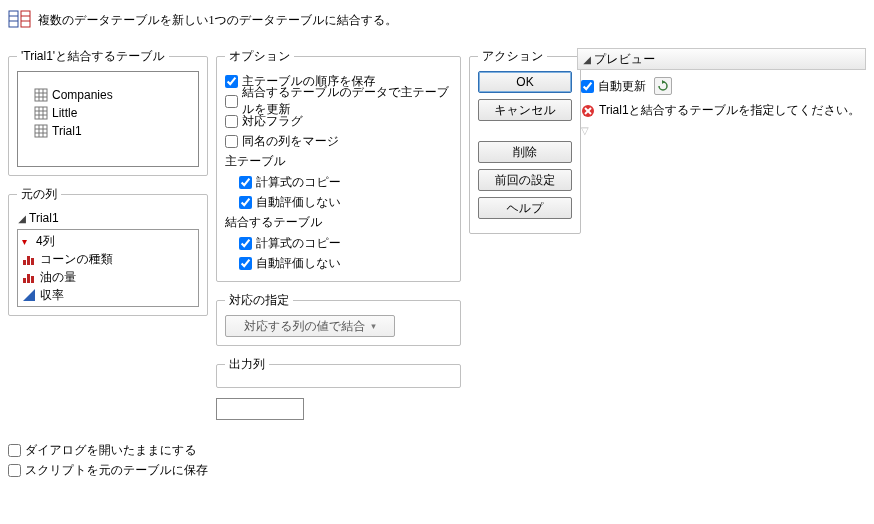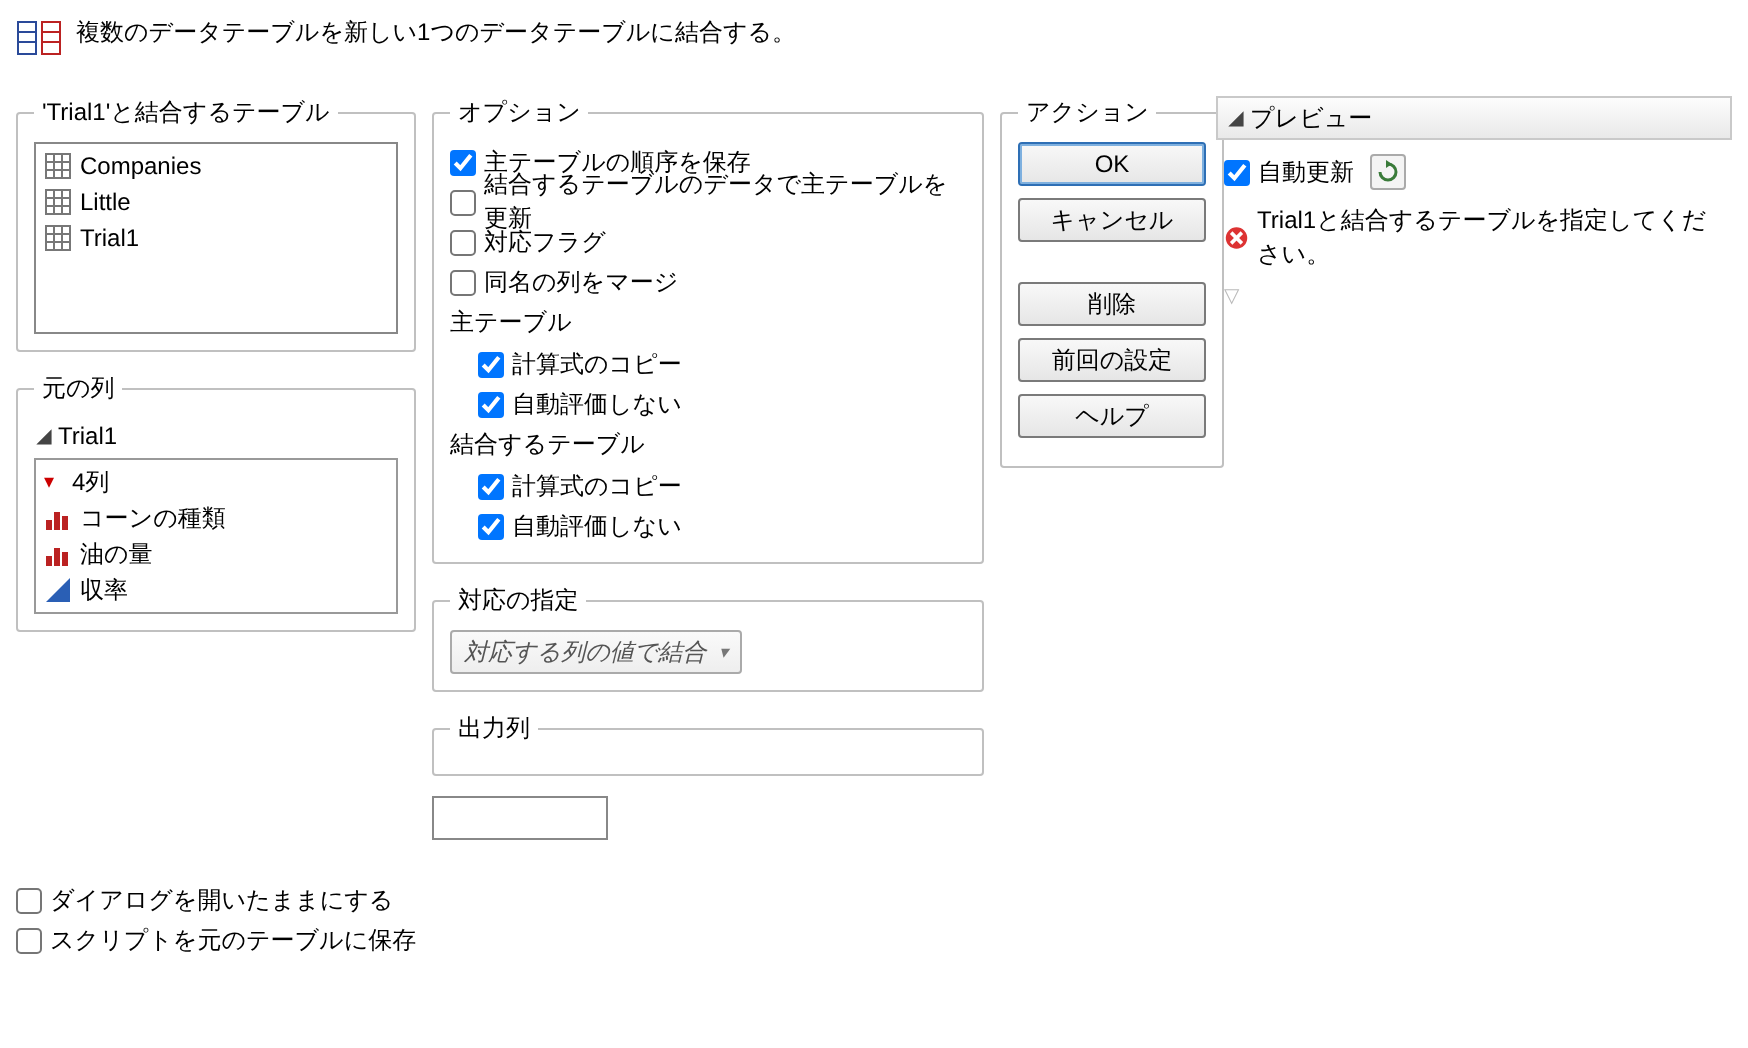--- a/index.html
+++ b/index.html
@@ -6,55 +6,56 @@
 body {
   margin: 0;
   padding: 8px;
   font-family: "MS PGothic", "Meiryo", sans-serif;
   font-size: 12px;
   background: #fff;
   color: #000;
 }
 .header {
   display: flex;
-  align-items: flex-start;
+  align-items: center;
   gap: 6px;
   margin-bottom: 16px;
+  font-family: Liberation Serif, serif;
 }
 .header-icon {
   width: 24px;
   height: 24px;
 }
 .main-row {
   display: flex;
   gap: 8px;
   align-items: flex-start;
 }
 .col1 { width: 200px; }
-.col2 { width: 276px; }
+.col2 { width: 245px; }
 .col3 { width: 100px; }
 .col4 { flex: 1; }
 
 fieldset {
   border: 1px solid #c0c0c0;
   border-radius: 2px;
   padding: 6px 8px 8px 8px;
   margin: 0 0 10px 0;
 }
 legend {
   padding: 0 4px;
   font-size: 12px;
 }
 
 .listbox {
   border: 1px solid #888;
   background: #fff;
   height: 96px;
   overflow: auto;
-  padding: 2px;
+  padding: 14px;
 }
 .listbox .item {
   display: flex;
   align-items: center;
   gap: 4px;
   padding: 1px 2px;
   height: 18px;
 }
 .tbl-icon {
   width: 14px;
@@ -120,27 +121,26 @@
   box-shadow: 0 0 0 1px #7eb0df inset;
 }
 .gap { height: 14px; }
 
 .dropdown {
   display: inline-flex;
   align-items: center;
   justify-content: space-between;
   border: 1px solid #aaa;
   background: linear-gradient(#fafafa,#eee);
-  padding: 2px 6px;
+  padding: 2px 18px;
   height: 22px;
   min-width: 146px;
   border-radius: 2px;
   cursor: pointer;
   color: #555;
-  font-style: italic;
 }
 .dropdown .caret { font-size: 9px; color: #777; margin-left: 6px; }
 
 .textinput {
   border: 1px solid #888;
   height: 22px;
   width: 88px;
   padding: 2px 4px;
 }
 

